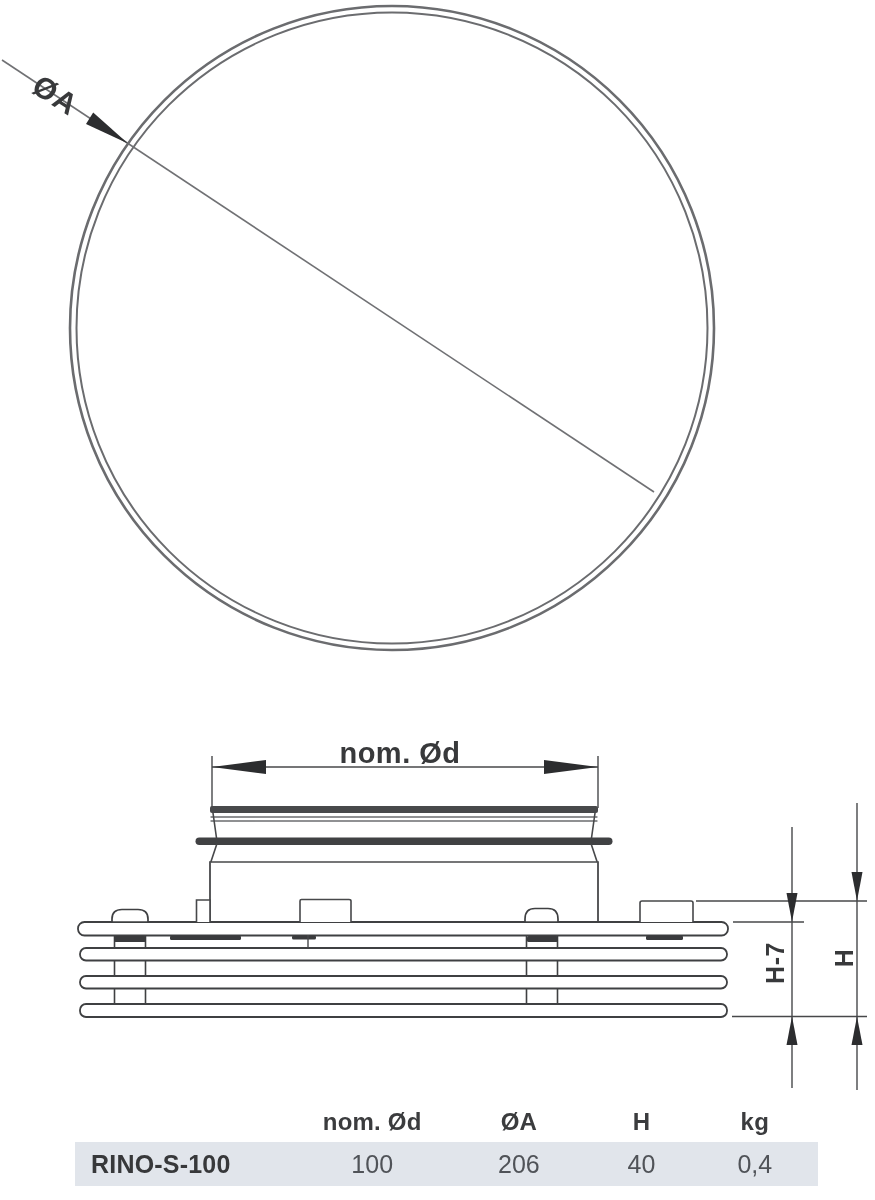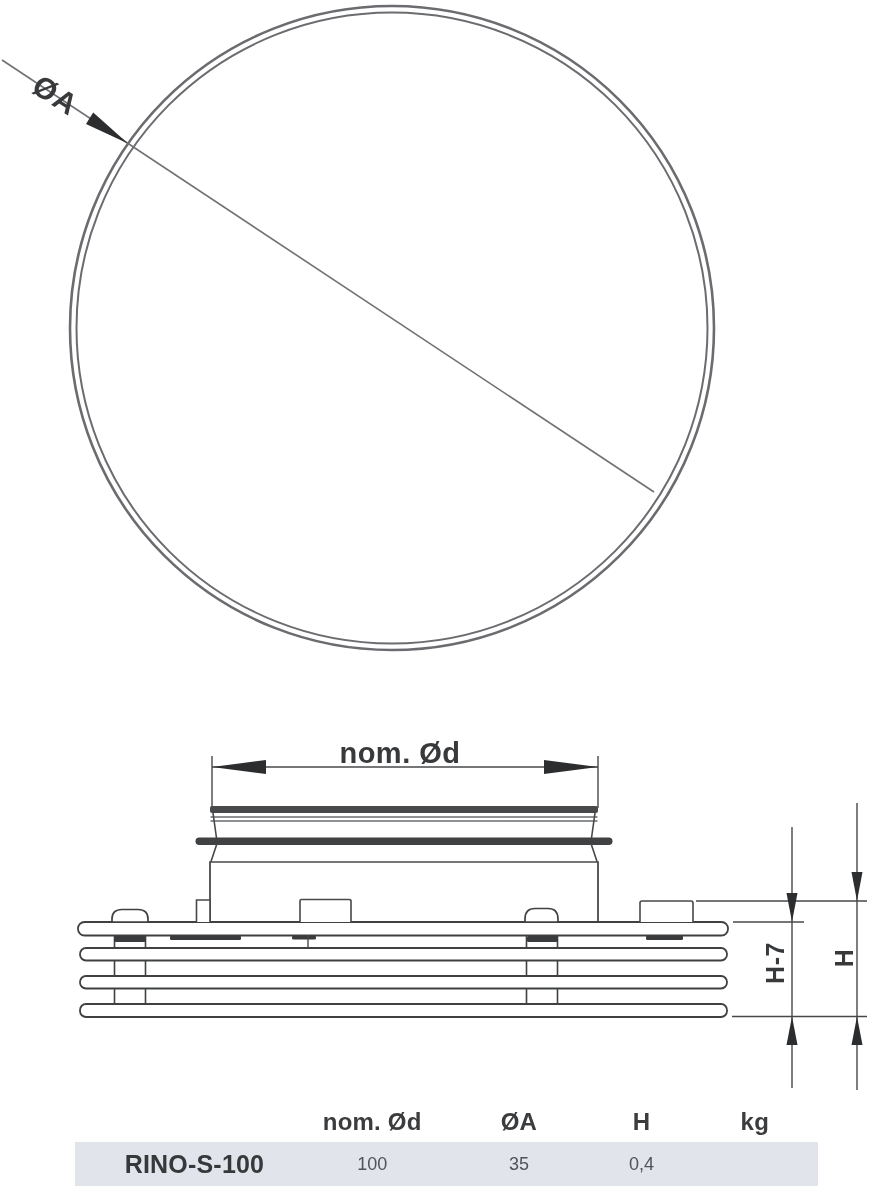--- a/index.html
+++ b/index.html
@@ -38,24 +38,24 @@
   }
   .thead{height:40px;}
   .trow{height:44px;background:#e1e5eb;}
   .th{
     text-align:center;
     font-size:24px;font-weight:700;color:#3b3c3e;
     letter-spacing:.2px;
   }
   .td{
     text-align:center;
-    font-size:18px;font-weight:400;color:#505358;
+    font-size:25px;font-weight:400;color:#505358;
   }
   .td.model{
-    text-align:center;
+    text-align:left;
     padding-left:16px;
     font-weight:700;color:#37383a;
     font-size:25px;letter-spacing:.2px;
   }
 </style>
 </head>
 <body>
 
 <div class="canvas">
 
@@ -145,18 +145,19 @@
     <div class="thead">
       <div class="th"></div>
       <div class="th">nom. Ød</div>
       <div class="th">ØA</div>
       <div class="th">H</div>
       <div class="th">kg</div>
     </div>
     <div class="trow">
       <div class="td model">RINO-S-100</div>
       <div class="td">100</div>
-      <div class="td">35</div>
+      <div class="td">206</div>
+      <div class="td">40</div>
       <div class="td">0,4</div>
     </div>
   </div>
 
 </div>
 
 </body></html>

